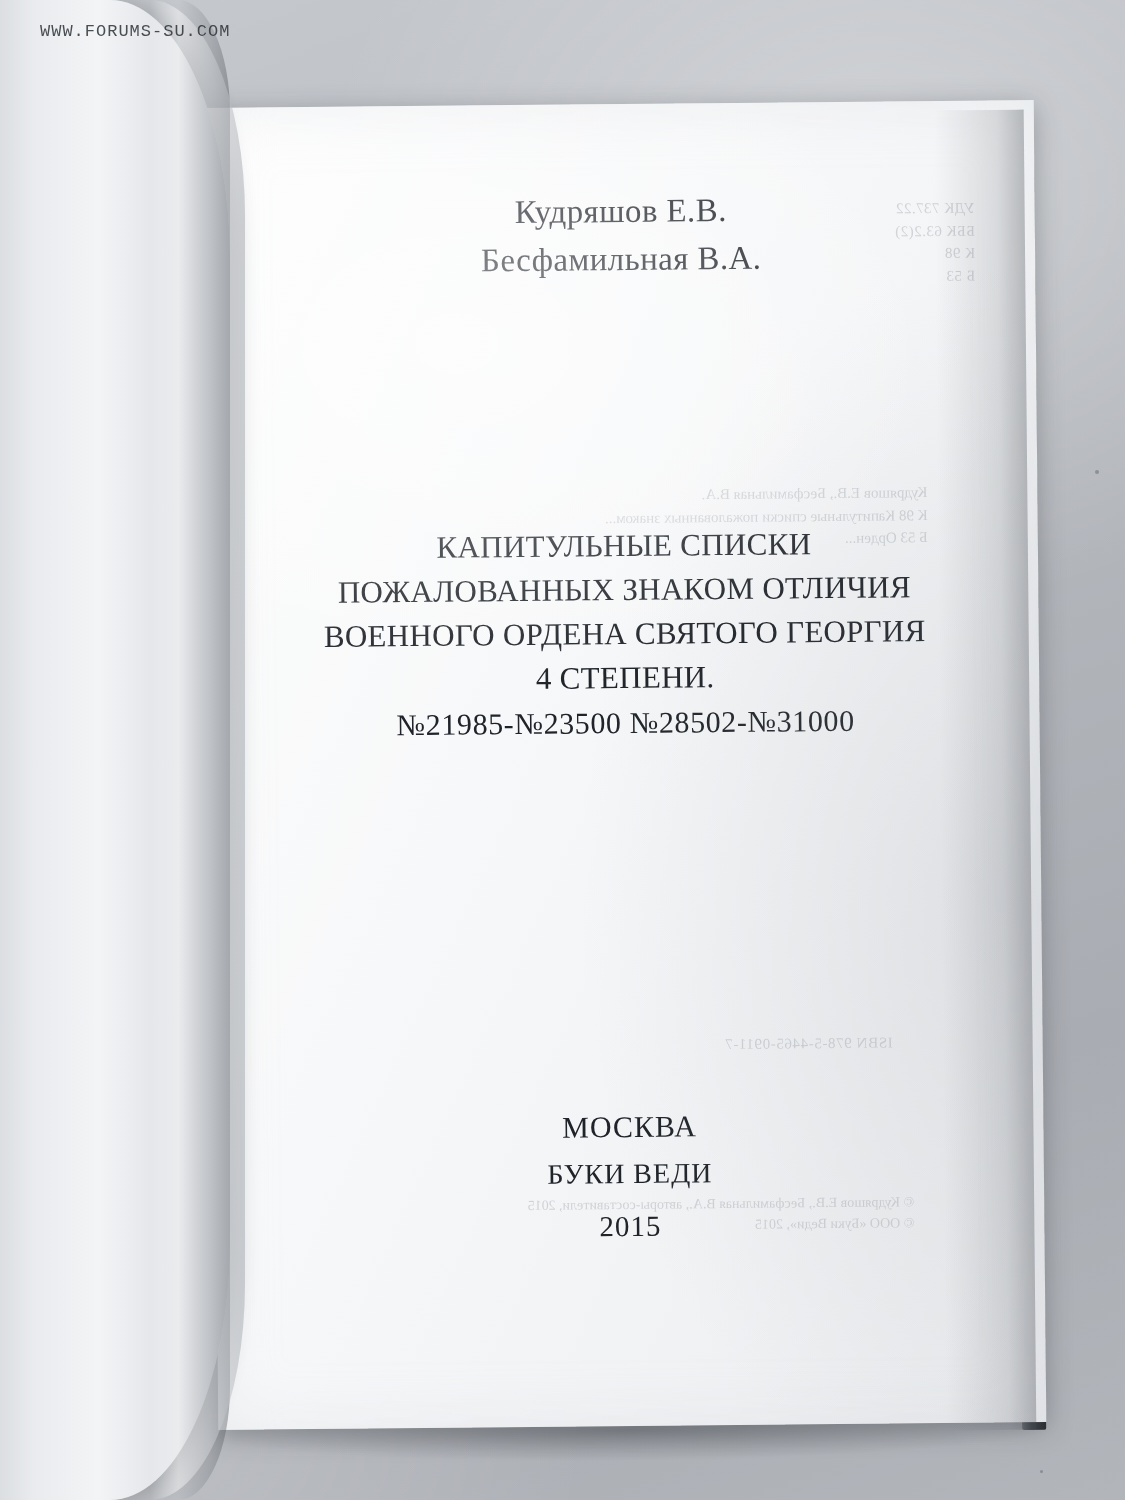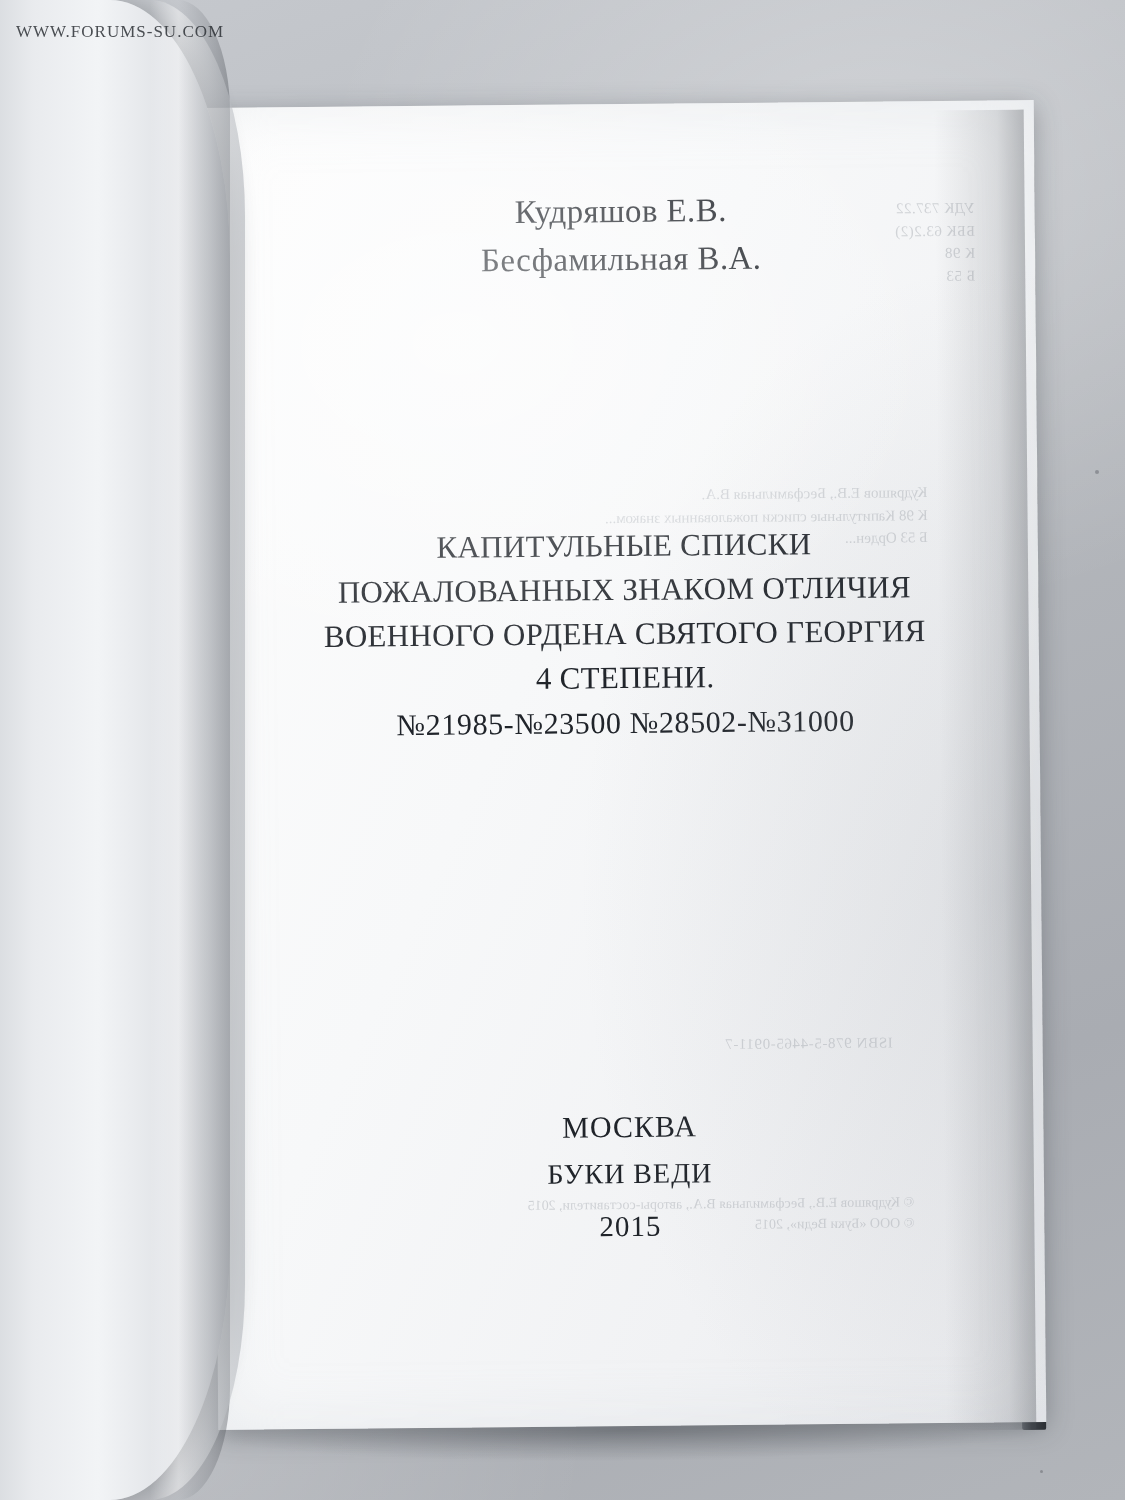--- a/index.html
+++ b/index.html
@@ -25,23 +25,23 @@
     inset: 0;
     background:
       radial-gradient(ellipse 900px 700px at 78% 12%, rgba(255,255,255,0.30), rgba(255,255,255,0) 62%),
       radial-gradient(ellipse 700px 600px at 12% 95%, rgba(255,255,255,0.22), rgba(255,255,255,0) 65%),
       linear-gradient(160deg, #c6c9ce 0%, #b3b6bb 45%, #a9acb2 75%, #b2b5ba 100%);
   }
 
   
   .watermark {
     position: absolute;
-    left: 16px;
+    left: 40px;
     top: 22px;
-    font-family: Liberation Serif, serif;
+    font-family: Liberation Mono, monospace;
     font-size: 17px;
     letter-spacing: 1px;
     color: #2f3338;
     opacity: 0.86;
     z-index: 40;
     white-space: nowrap;
   }
 
   
   .left-curl {

